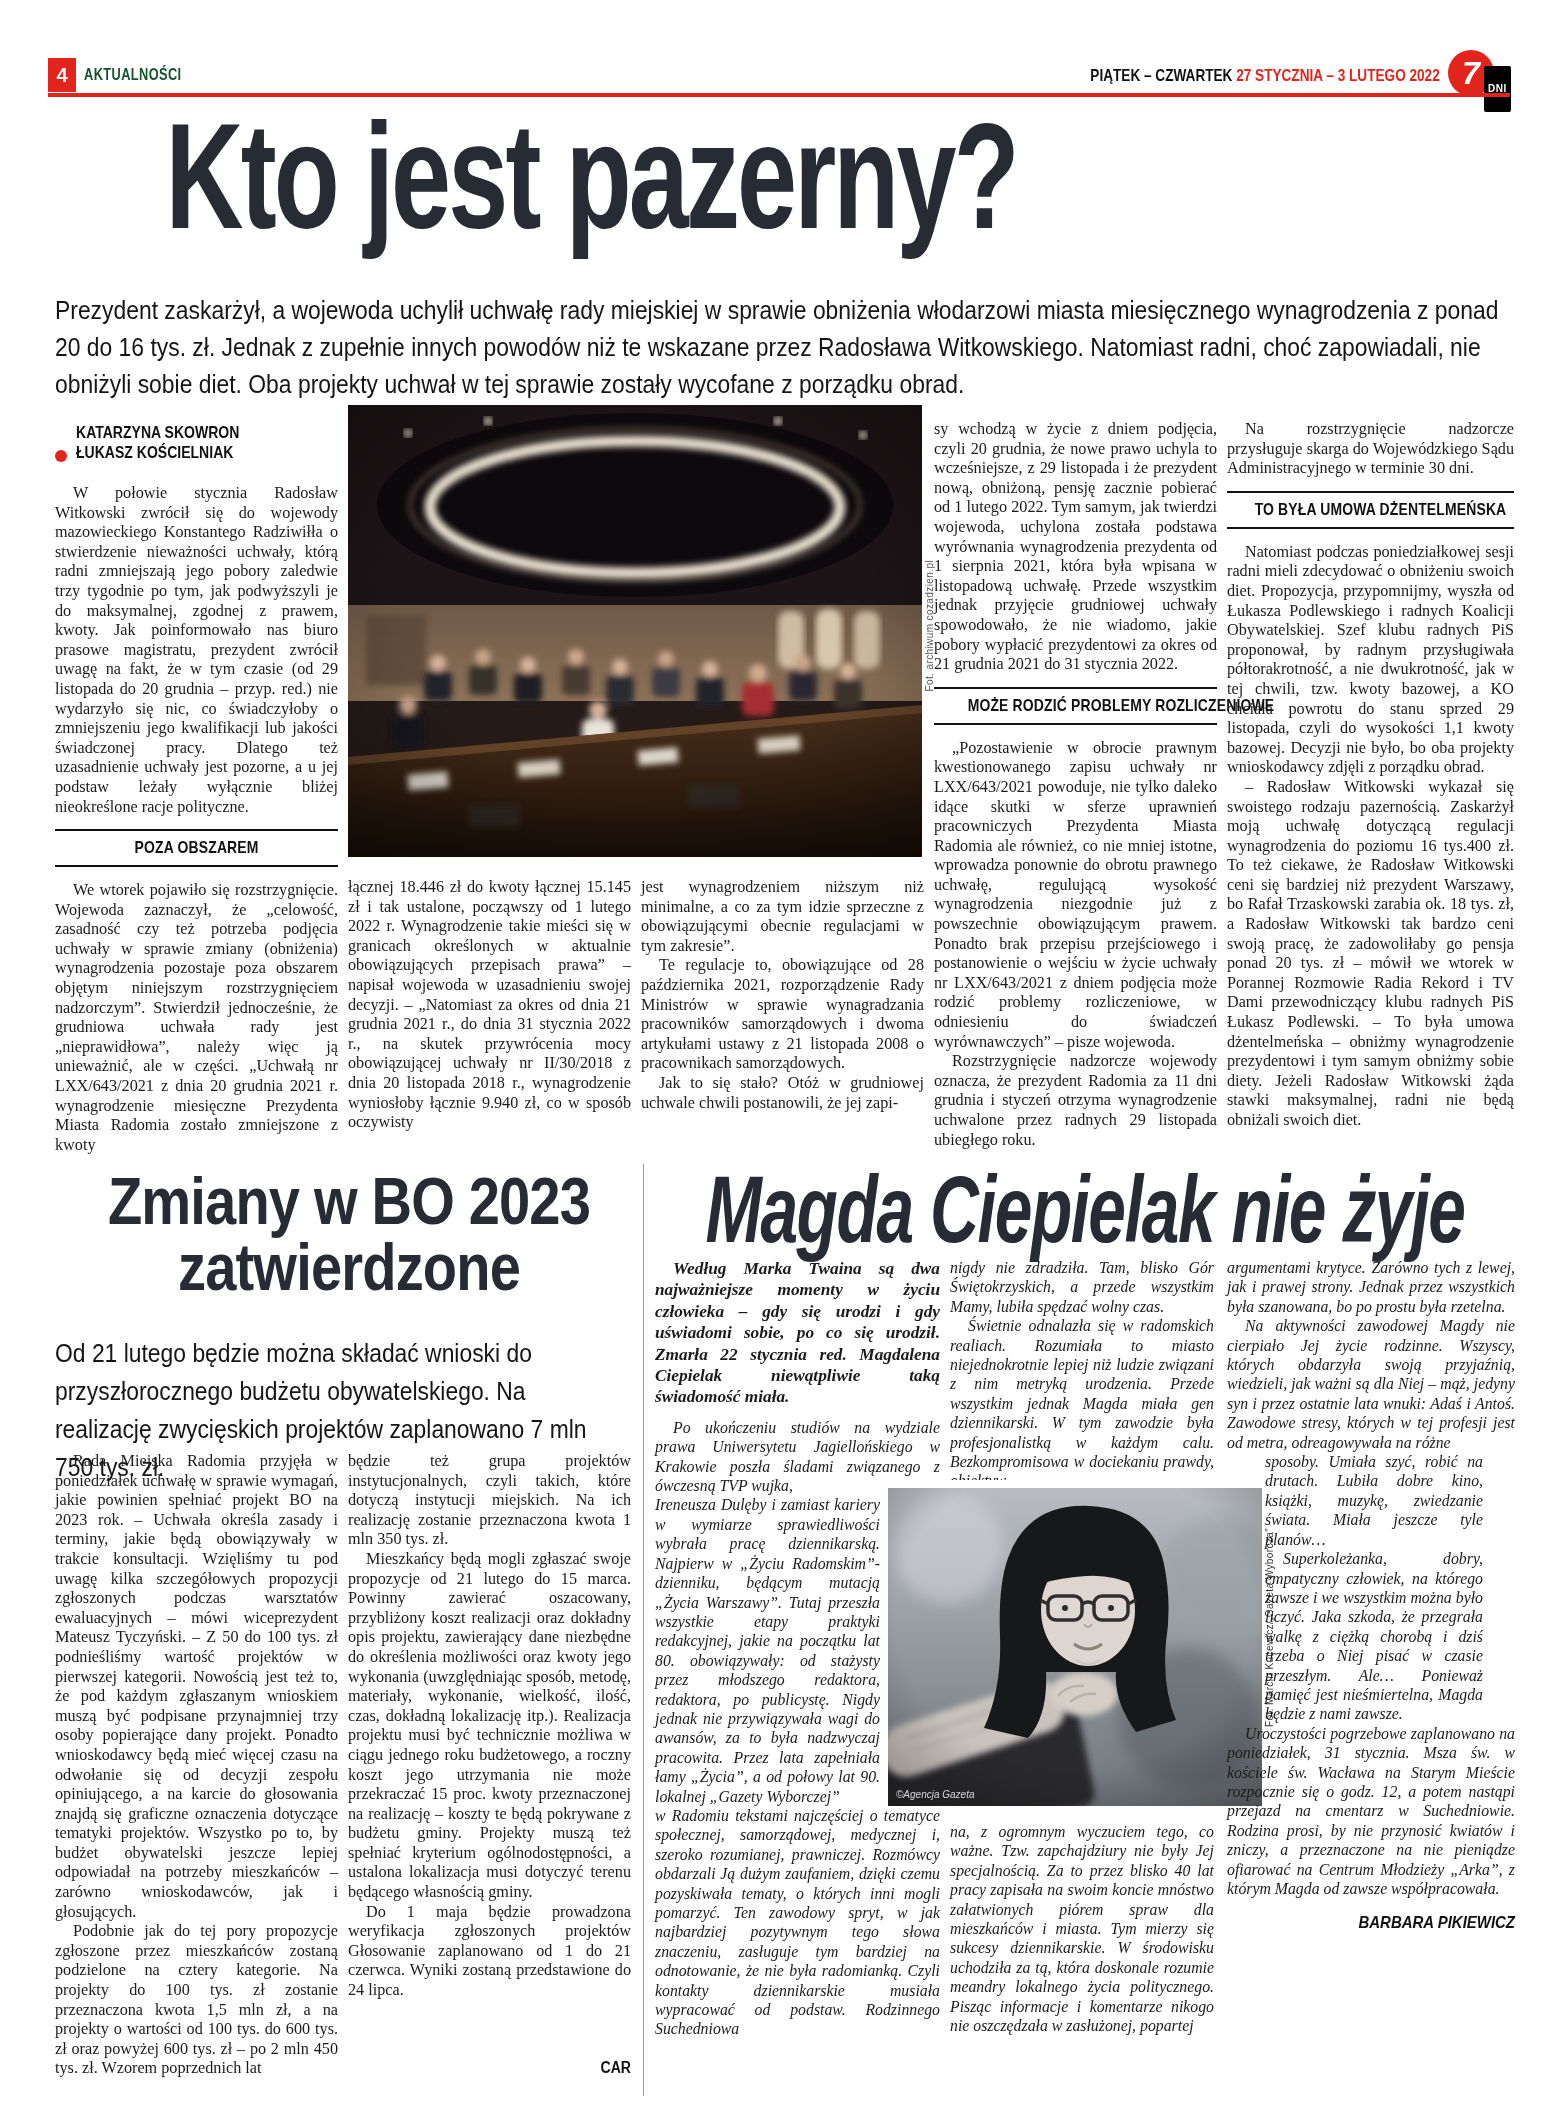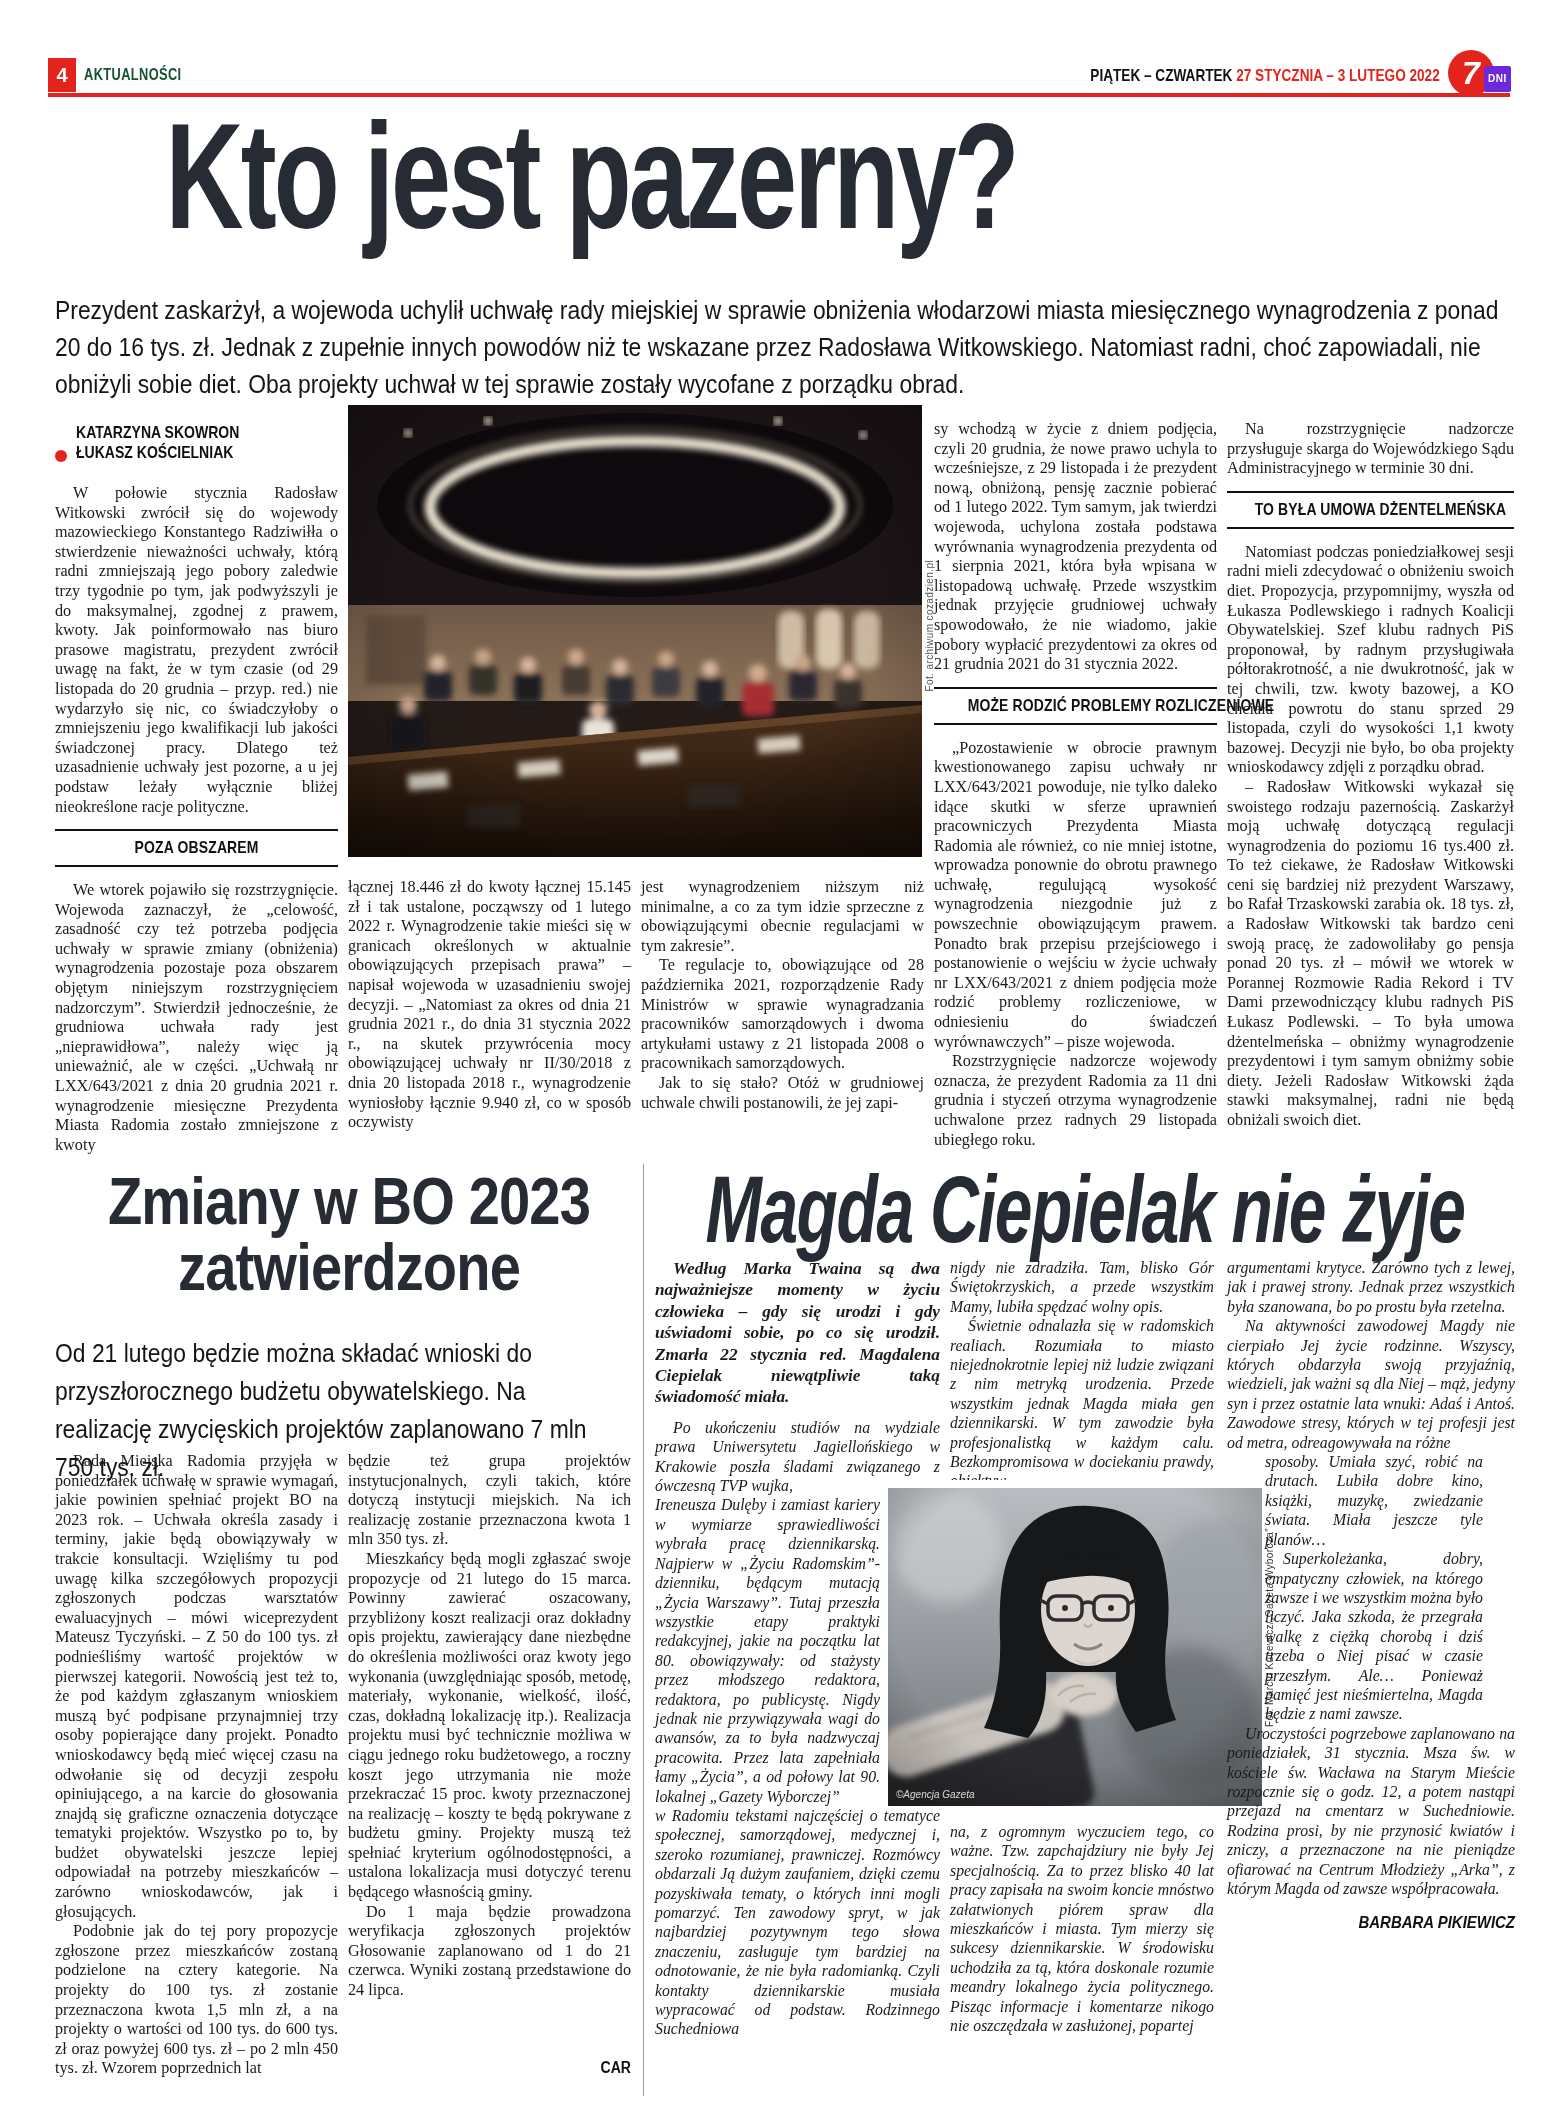--- a/index.html
+++ b/index.html
@@ -13,22 +13,22 @@
          font-family:"Liberation Sans",sans-serif;font-weight:bold;}
   .condR{display:inline-block;transform:scaleX(.8);transform-origin:100% 50%;
          font-family:"Liberation Sans",sans-serif;font-weight:bold;}
   .section-label{left:84px;top:66px;font-size:16px;letter-spacing:.5px;color:#14532d;}
   .dates{right:118px;top:66px;font-size:17px;text-align:center;white-space:nowrap;color:#111;}
   .dates .red{color:#e2241c;}
   .redrule{position:absolute;left:48px;right:48px;top:93px;height:4px;background:#e2241c;}
   .logo{position:absolute;right:40px;top:50px;width:70px;height:48px;}
   .logo .circle{position:absolute;left:0;top:0;width:46px;height:46px;border-radius:50%;background:#e2241c;
         color:#fff;font:bold italic 32px/46px "Liberation Sans",sans-serif;text-align:center;}
-  .logo .dni{position:absolute;left:36px;top:16px;background:#6d28d9;color:#fff;border-radius:2px;
-        font:bold 10px/14px "Liberation Sans",sans-serif;padding:6px 4px;letter-spacing:.5px;}
+  .logo .dni{position:absolute;left:36px;top:16px;background:#000000;color:#fff;border-radius:2px;
+        font:bold 10px/14px "Liberation Sans",sans-serif;padding:16px 4px;letter-spacing:.5px;}
   
   .h-main{left:0;top:96px;width:1490px;text-align:left;}
   .h-main span{display:inline-block;font:bold 150px/160px "Liberation Sans",sans-serif;letter-spacing:-4px;
         color:#272b34;transform:scaleX(.72);transform-origin:50% 0;white-space:nowrap;}
   .lead1{left:55px;top:292px;width:1650px;transform:scaleX(.88);transform-origin:0 0;
         font:400 26px/37px "Liberation Sans",sans-serif;color:#151515;}
   .h-bo{left:3px;top:1168px;width:692px;text-align:center;transform:scaleX(.85);transform-origin:50% 0;
         font:bold 66px/66px "Liberation Sans",sans-serif;letter-spacing:-1px;color:#272b34;}
   .lead2{left:55px;top:1334px;width:648px;transform:scaleX(.88);transform-origin:0 0;
         font:400 26px/38px "Liberation Sans",sans-serif;color:#151515;}
@@ -216,21 +216,21 @@
   <div class="col a3" style="left:655px;top:1258px;width:285px;">
     <div class="intro">
       <p>Według Marka Twaina są dwa najważniejsze momenty w życiu człowieka – gdy się urodzi i gdy uświadomi sobie, po co się urodził. Zmarła 22 stycznia red. Magdalena Ciepielak niewątpliwie taką świadomość miała.</p>
     </div>
     <p style="margin-top:10px;">Po ukończeniu studiów na wydziale prawa Uniwersytetu Jagiellońskiego w Krakowie poszła śladami związanego z ówczesną TVP wujka,</p>
     <p class="noind" style="width:225px;">Ireneusza Dulęby i zamiast kariery w wymiarze sprawiedliwości wybrała pracę dziennikarską. Najpierw w „Życiu Radomskim”- dzienniku, będącym mutacją „Życia Warszawy”. Tutaj przeszła wszystkie etapy praktyki redakcyjnej, jakie na początku lat 80. obowiązywały: od stażysty przez młodszego redaktora, redaktora, po publicystę. Nigdy jednak nie przywiązywała wagi do awansów, za to była nadzwyczaj pracowita. Przez lata zapełniała łamy „Życia”, a od połowy lat 90. lokalnej „Gazety Wyborczej”</p>
     <p class="noind">w Radomiu tekstami najczęściej o tematyce społecznej, samorządowej, medycznej i, szeroko rozumianej, prawniczej. Rozmówcy obdarzali Ją dużym zaufaniem, dzięki czemu pozyskiwała tematy, o których inni mogli pomarzyć. Ten zawodowy spryt, w jak najbardziej pozytywnym tego słowa znaczeniu, zasługuje tym bardziej na odnotowanie, że nie była radomianką. Czyli kontakty dziennikarskie musiała wypracować od podstaw. Rodzinnego Suchedniowa</p>
   </div>
 
   <div class="col a3" style="left:950px;top:1258px;width:264px;height:222px;overflow:hidden;">
-    <p class="noind">nigdy nie zdradziła. Tam, blisko Gór Świętokrzyskich, a przede wszystkim Mamy, lubiła spędzać wolny opis.</p>
+    <p class="noind">nigdy nie zdradziła. Tam, blisko Gór Świętokrzyskich, a przede wszystkim Mamy, lubiła spędzać wolny czas.</p>
     <p>Świetnie odnalazła się w radomskich realiach. Rozumiała to miasto niejednokrotnie lepiej niż ludzie związani z nim metryką urodzenia. Przede wszystkim jednak Magda miała gen dziennikarski. W tym zawodzie była profesjonalistką w każdym calu. Bezkompromisowa w dociekaniu prawdy, obiektyw-</p>
   </div>
 
   <div class="photo" style="left:888px;top:1488px;width:374px;height:318px;">
     <svg width="374" height="318" viewBox="0 0 374 318">
       <defs>
         <filter id="pb8">
             <feGaussianBlur stdDeviation="8"></feGaussianBlur>
           </filter>
         <filter id="pb3">

